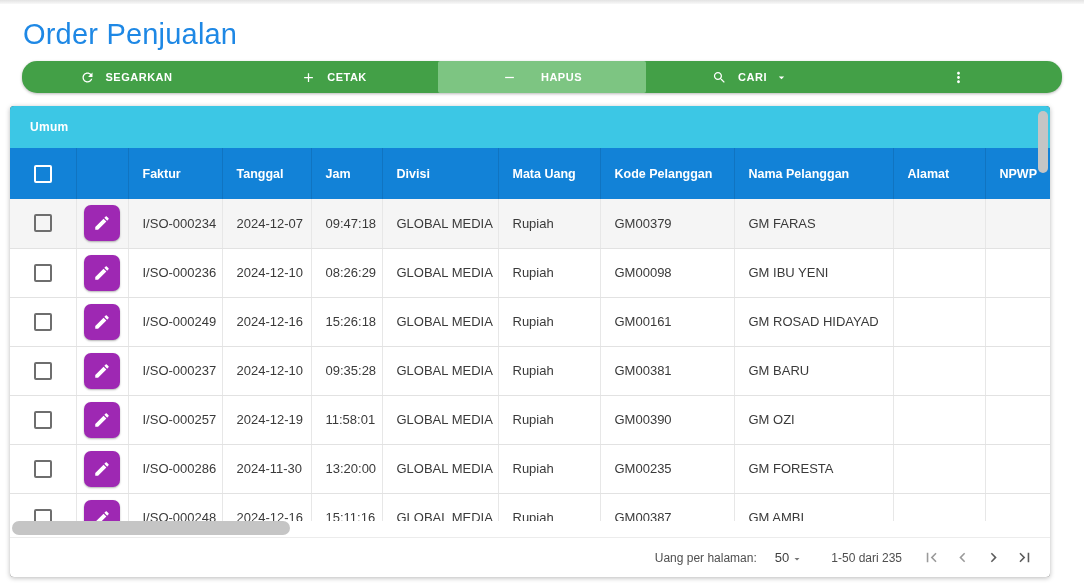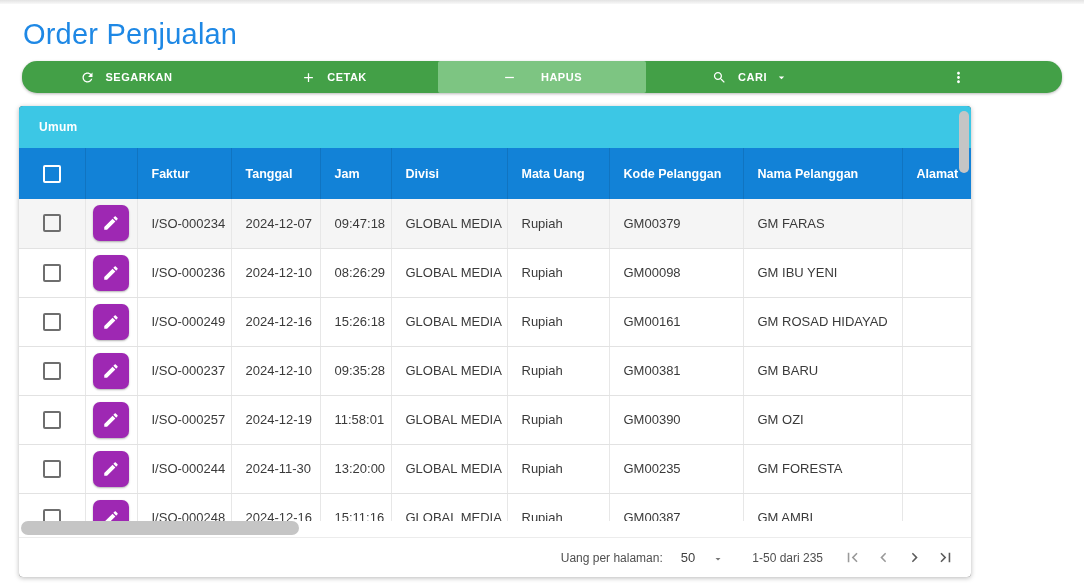--- a/index.html
+++ b/index.html
@@ -29,21 +29,21 @@
     color:#fff; font-family:inherit; font-size:11px; font-weight:700; letter-spacing:.5px;
     padding:0;
   }
   .tb-btn.light { background:var(--accent-green-light);gap:24px; }
   .tb-btn svg { width:15px; height:15px; fill:#fff; flex:none; }
   .tb-btn svg.tb-caret { width:13px; height:13px; margin-left:-3px; }
   .tb-btn.tb-more svg { width:17px; height:17px; }
 
   
   .card {
-    position:relative; margin:13px 19px 0; width:952px;
+    position:relative; margin:13px 10px 0; width:1040px;
     background:#404040; border-radius:4px; overflow:hidden;
     box-shadow:0 1px 5px rgba(0,0,0,.28);
   }
   .section-bar {
     height:42px; background:var(--accent-cyan);
     color:#fff; font-size:12px; font-weight:700; letter-spacing:.3px;
     display:flex; align-items:center; padding-left:20px;
   }
 
   .table-clip { height:373px; overflow:hidden; position:relative; }
@@ -90,21 +90,21 @@
   }
 
   
   .pagination {
     height:40px; display:flex; align-items:center; justify-content:flex-end;
     padding-right:10px; color:#4f4f4f; font-size:12px;
     border-top:1px solid #ececec; background:#fff;
   }
   .pg-label { margin-right:18px; }
   .pg-size {
-    display:inline-flex; align-items:flex-end; gap:17px;
+    display:inline-flex; align-items:flex-end; gap:2px;
     margin-right:28px; cursor:pointer; font-size:13px; color:#3f3f3f;
   }
   .pg-size svg { width:12px; height:12px; fill:#757575; }
   .pg-range { margin-right:14px; }
   .pg-btn {
     width:31px; height:32px; padding:0; background:none; border:none;
     display:inline-flex; align-items:center; justify-content:center; cursor:pointer;
   }
   .pg-btn svg { width:19px; height:19px; }
   .pg-btn.disabled svg { fill:#9a9a9a; }
@@ -299,21 +299,21 @@
     <td class="cell-center">
       <div class="checkbox"></div>
     </td>
     <td class="cell-center">
       <button class="edit-btn">
         <svg viewBox="0 0 24 24">
                   <path d="M3 17.25V21h3.75L17.81 9.94l-3.75-3.75L3 17.25zM20.71 7.04c.39-.39.39-1.02 0-1.41l-2.34-2.34c-.39-.39-1.02-.39-1.41 0l-1.83 1.83 3.75 3.75 1.83-1.83z"></path>
                 </svg>
       </button>
     </td>
-    <td>I/SO-000244</td>
+    <td>I/SO-000286</td>
     <td>2024-11-30</td>
     <td>13:20:00</td>
     <td>GLOBAL MEDIA</td>
     <td>Rupiah</td>
     <td>GM00235</td>
     <td>GM FORESTA</td>
     <td></td>
     <td></td>
   </tr>
           <tr>

